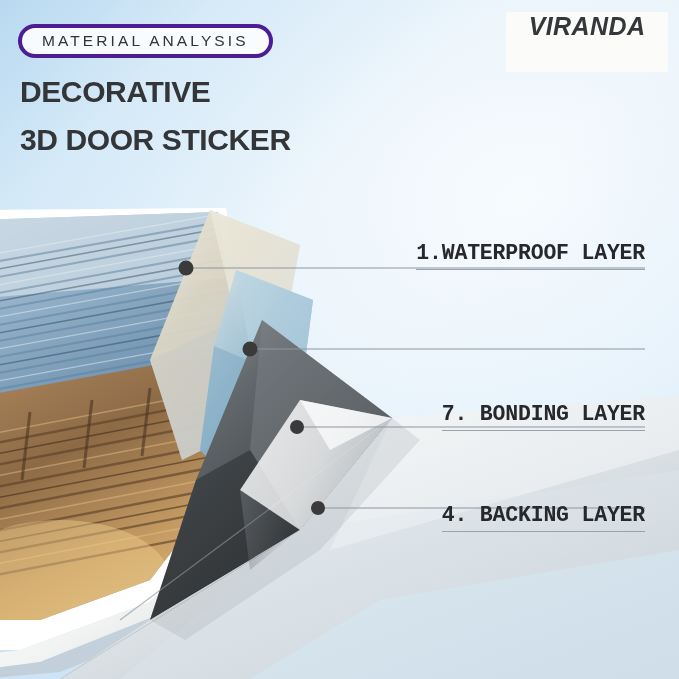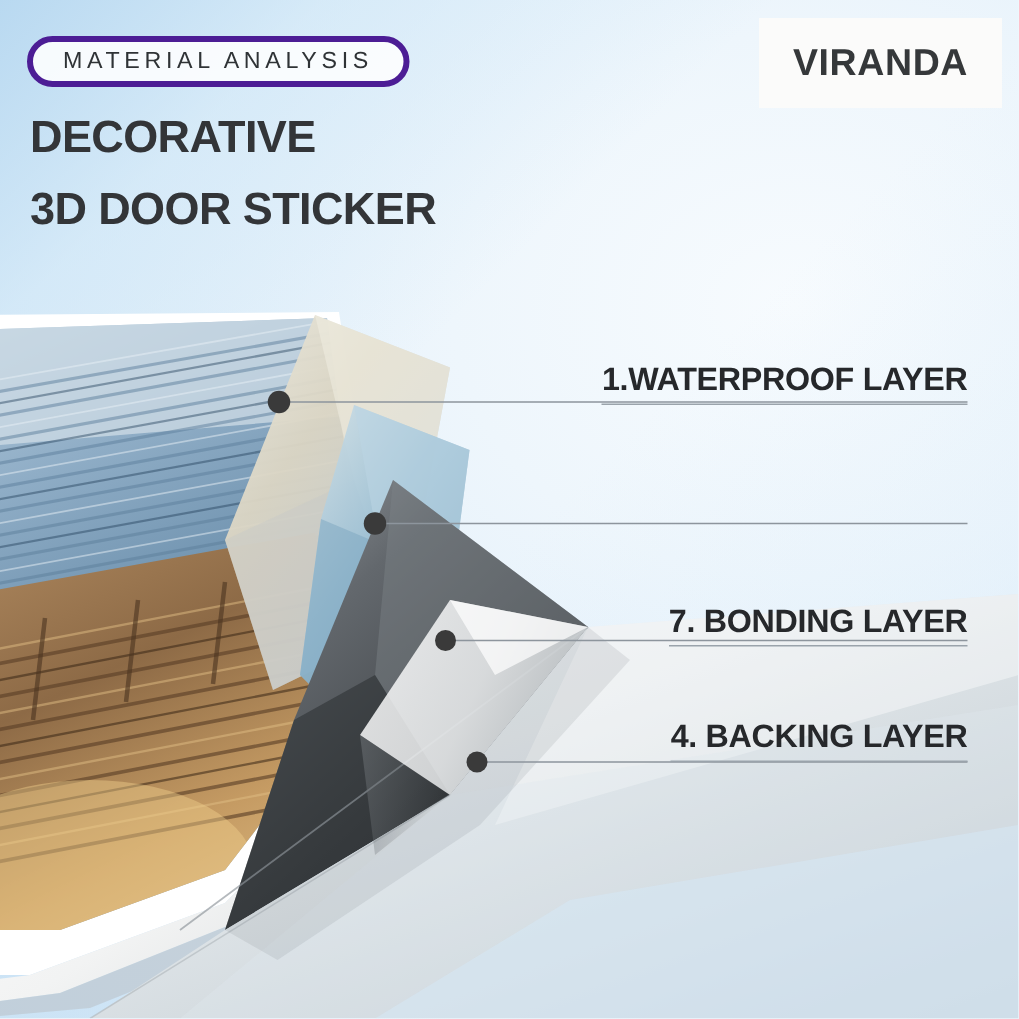--- a/index.html
+++ b/index.html
@@ -76,22 +76,22 @@
   .headline .line2 { display: block; }
 
   .logo-box {
     position: absolute;
     left: 506px;
     top: 12px;
     width: 162px;
     height: 60px;
     background: #fbfbfa;
     display: flex;
-    align-items: center;
     justify-content: center;
+    font-style: italic;
   }
   .logo-text {
     font-size: 25px;
     font-weight: bold;
     color: #35383a;
     letter-spacing: 0.4px;
   }
 
   
   .stage {
@@ -110,33 +110,34 @@
     text-align: right;
     white-space: nowrap;
   }
   .callout .txt {
     display: block;
     font-size: 21.5px;
     font-weight: bold;
     color: #26282b;
     letter-spacing: -0.2px;
     line-height: 26px;
+    font-family: Liberation Mono, monospace;
   }
   .callout .rule {
     display: block;
     height: 1px;
     background: #9aa3ab;
     margin-top: 3px;
     width: 100%;
   }
 
   .c1 { top: 240px; }
   .c2 { top: 320px; }
   .c3 { top: 401px; }
-  .c4 { top: 478px; }
+  .c4 { top: 502px; }
 </style>
 </head>
 <body>
 
 <div id="canvas">
 
   <div class="bg-base"></div>
   <div class="bg-tint-tl"></div>
   <div class="bg-tint-br"></div>
   <div class="bg-tint-bl"></div>

